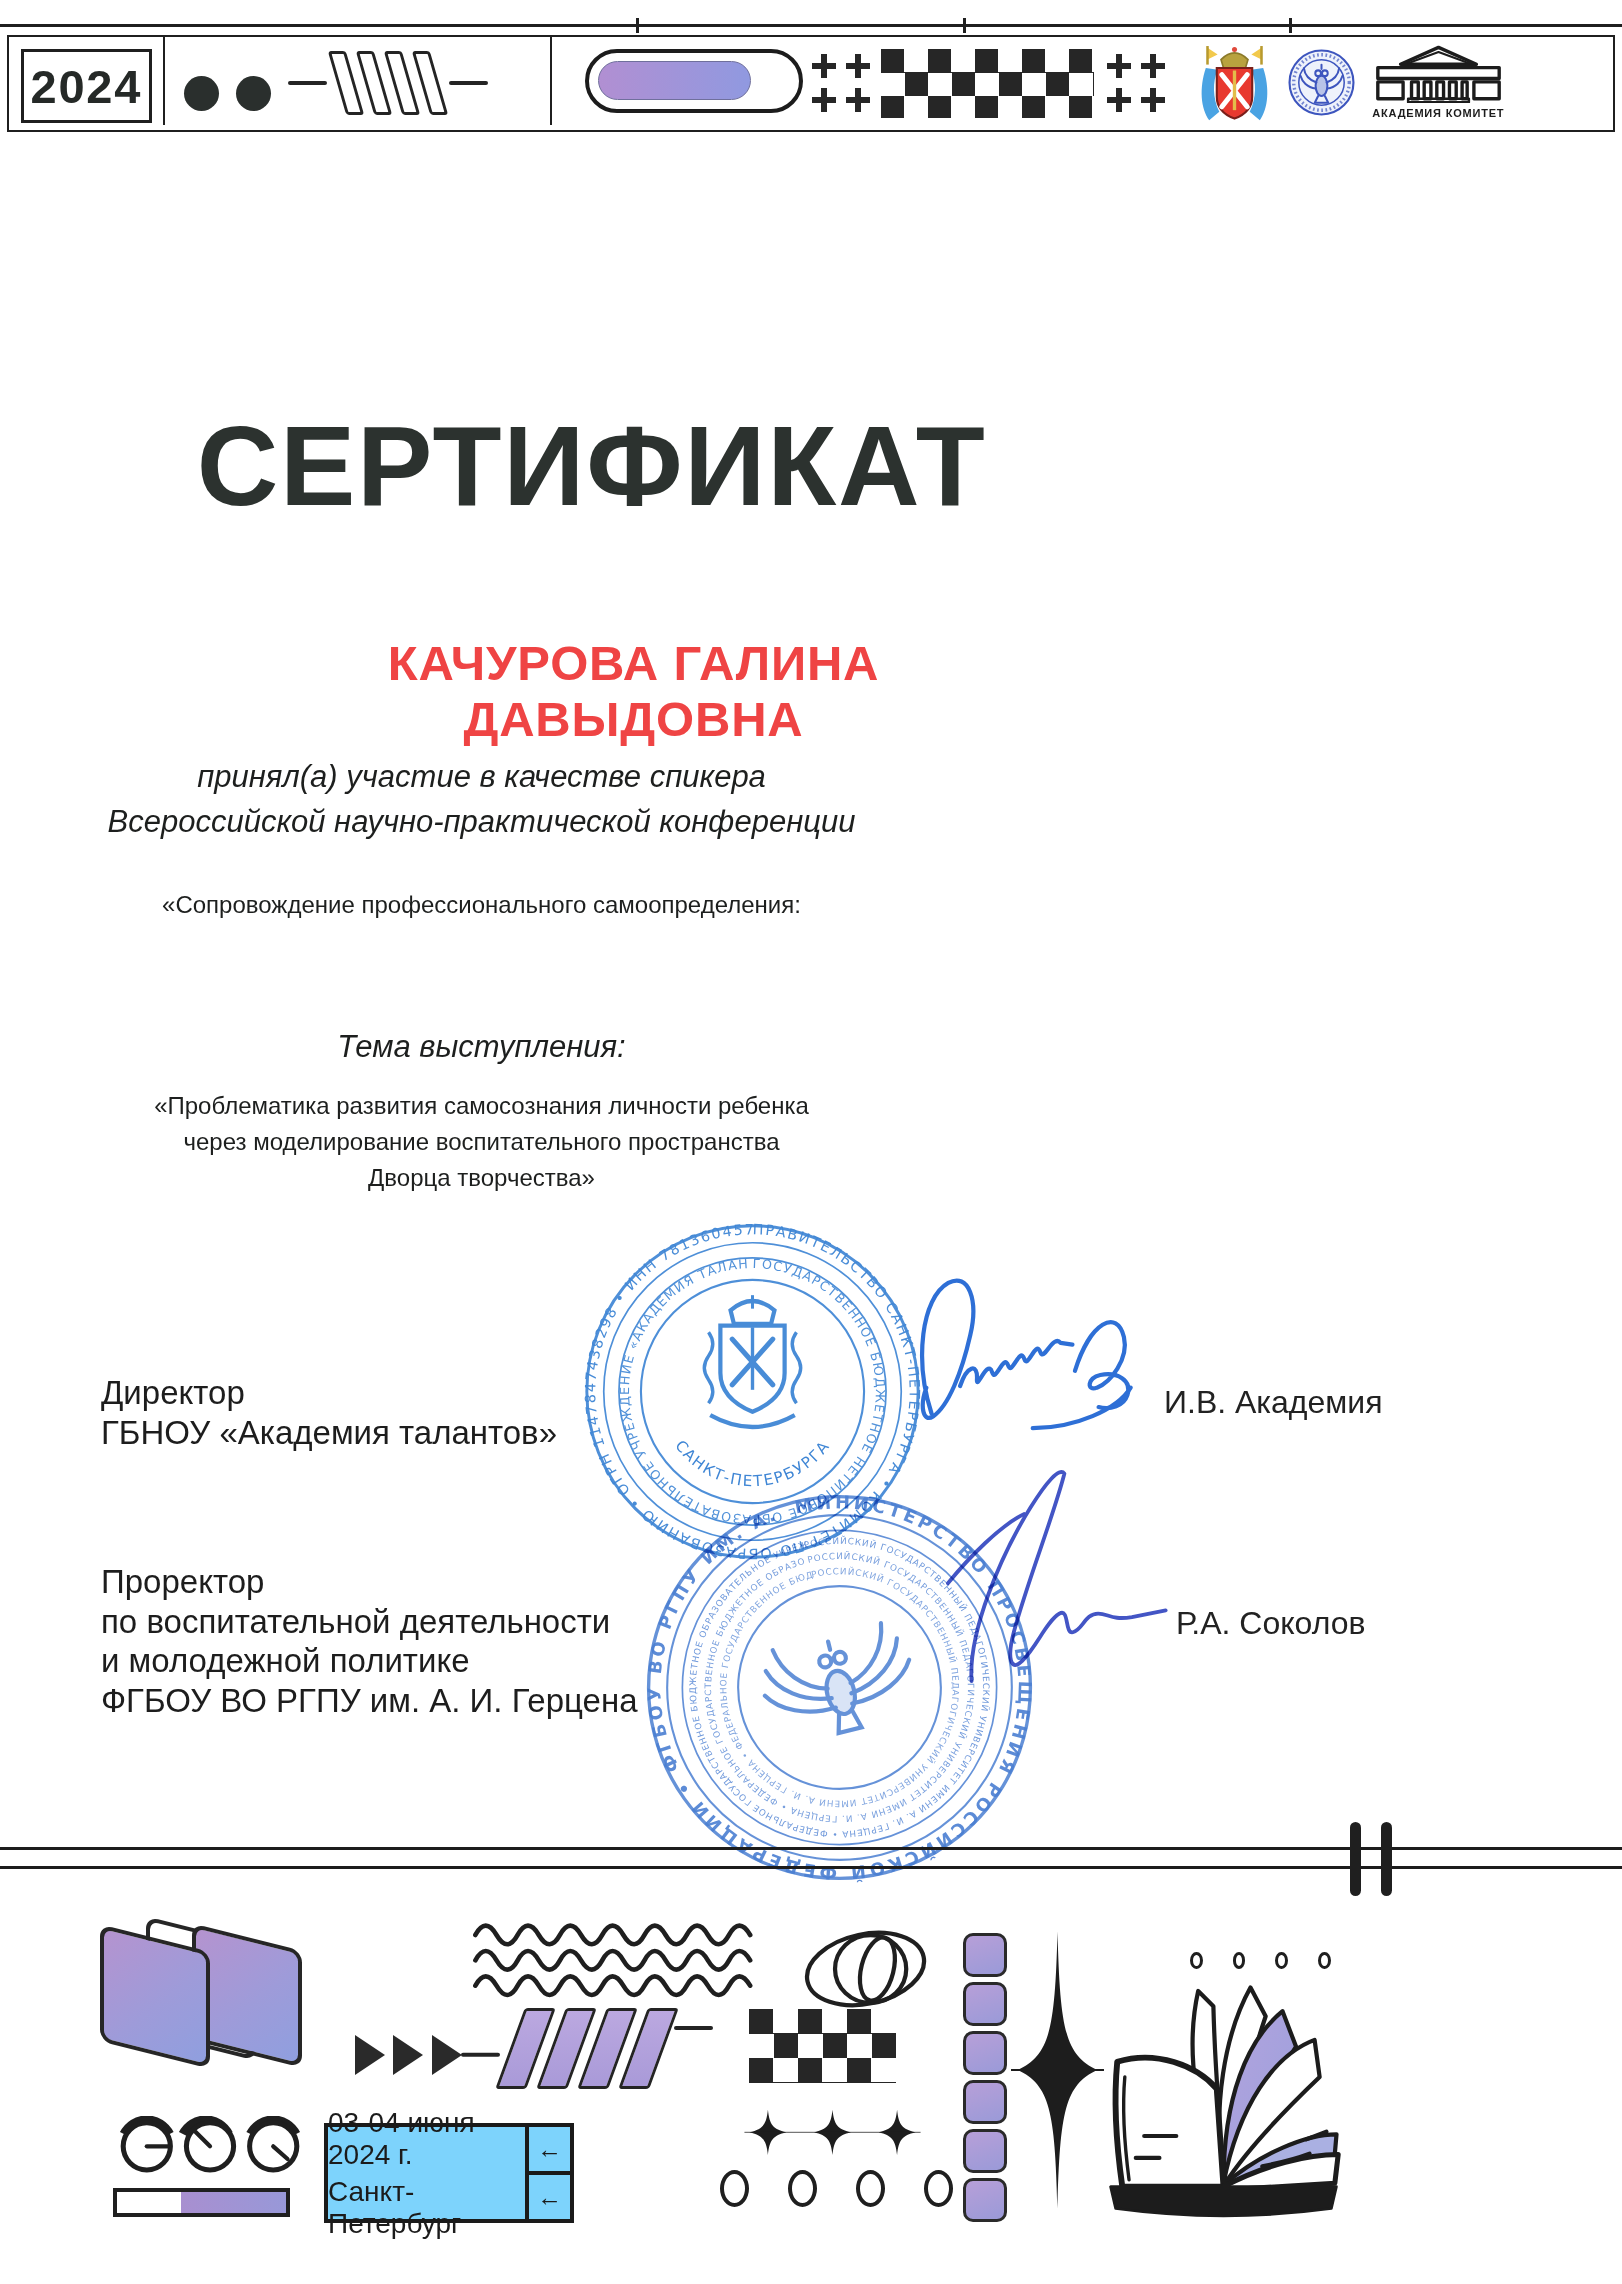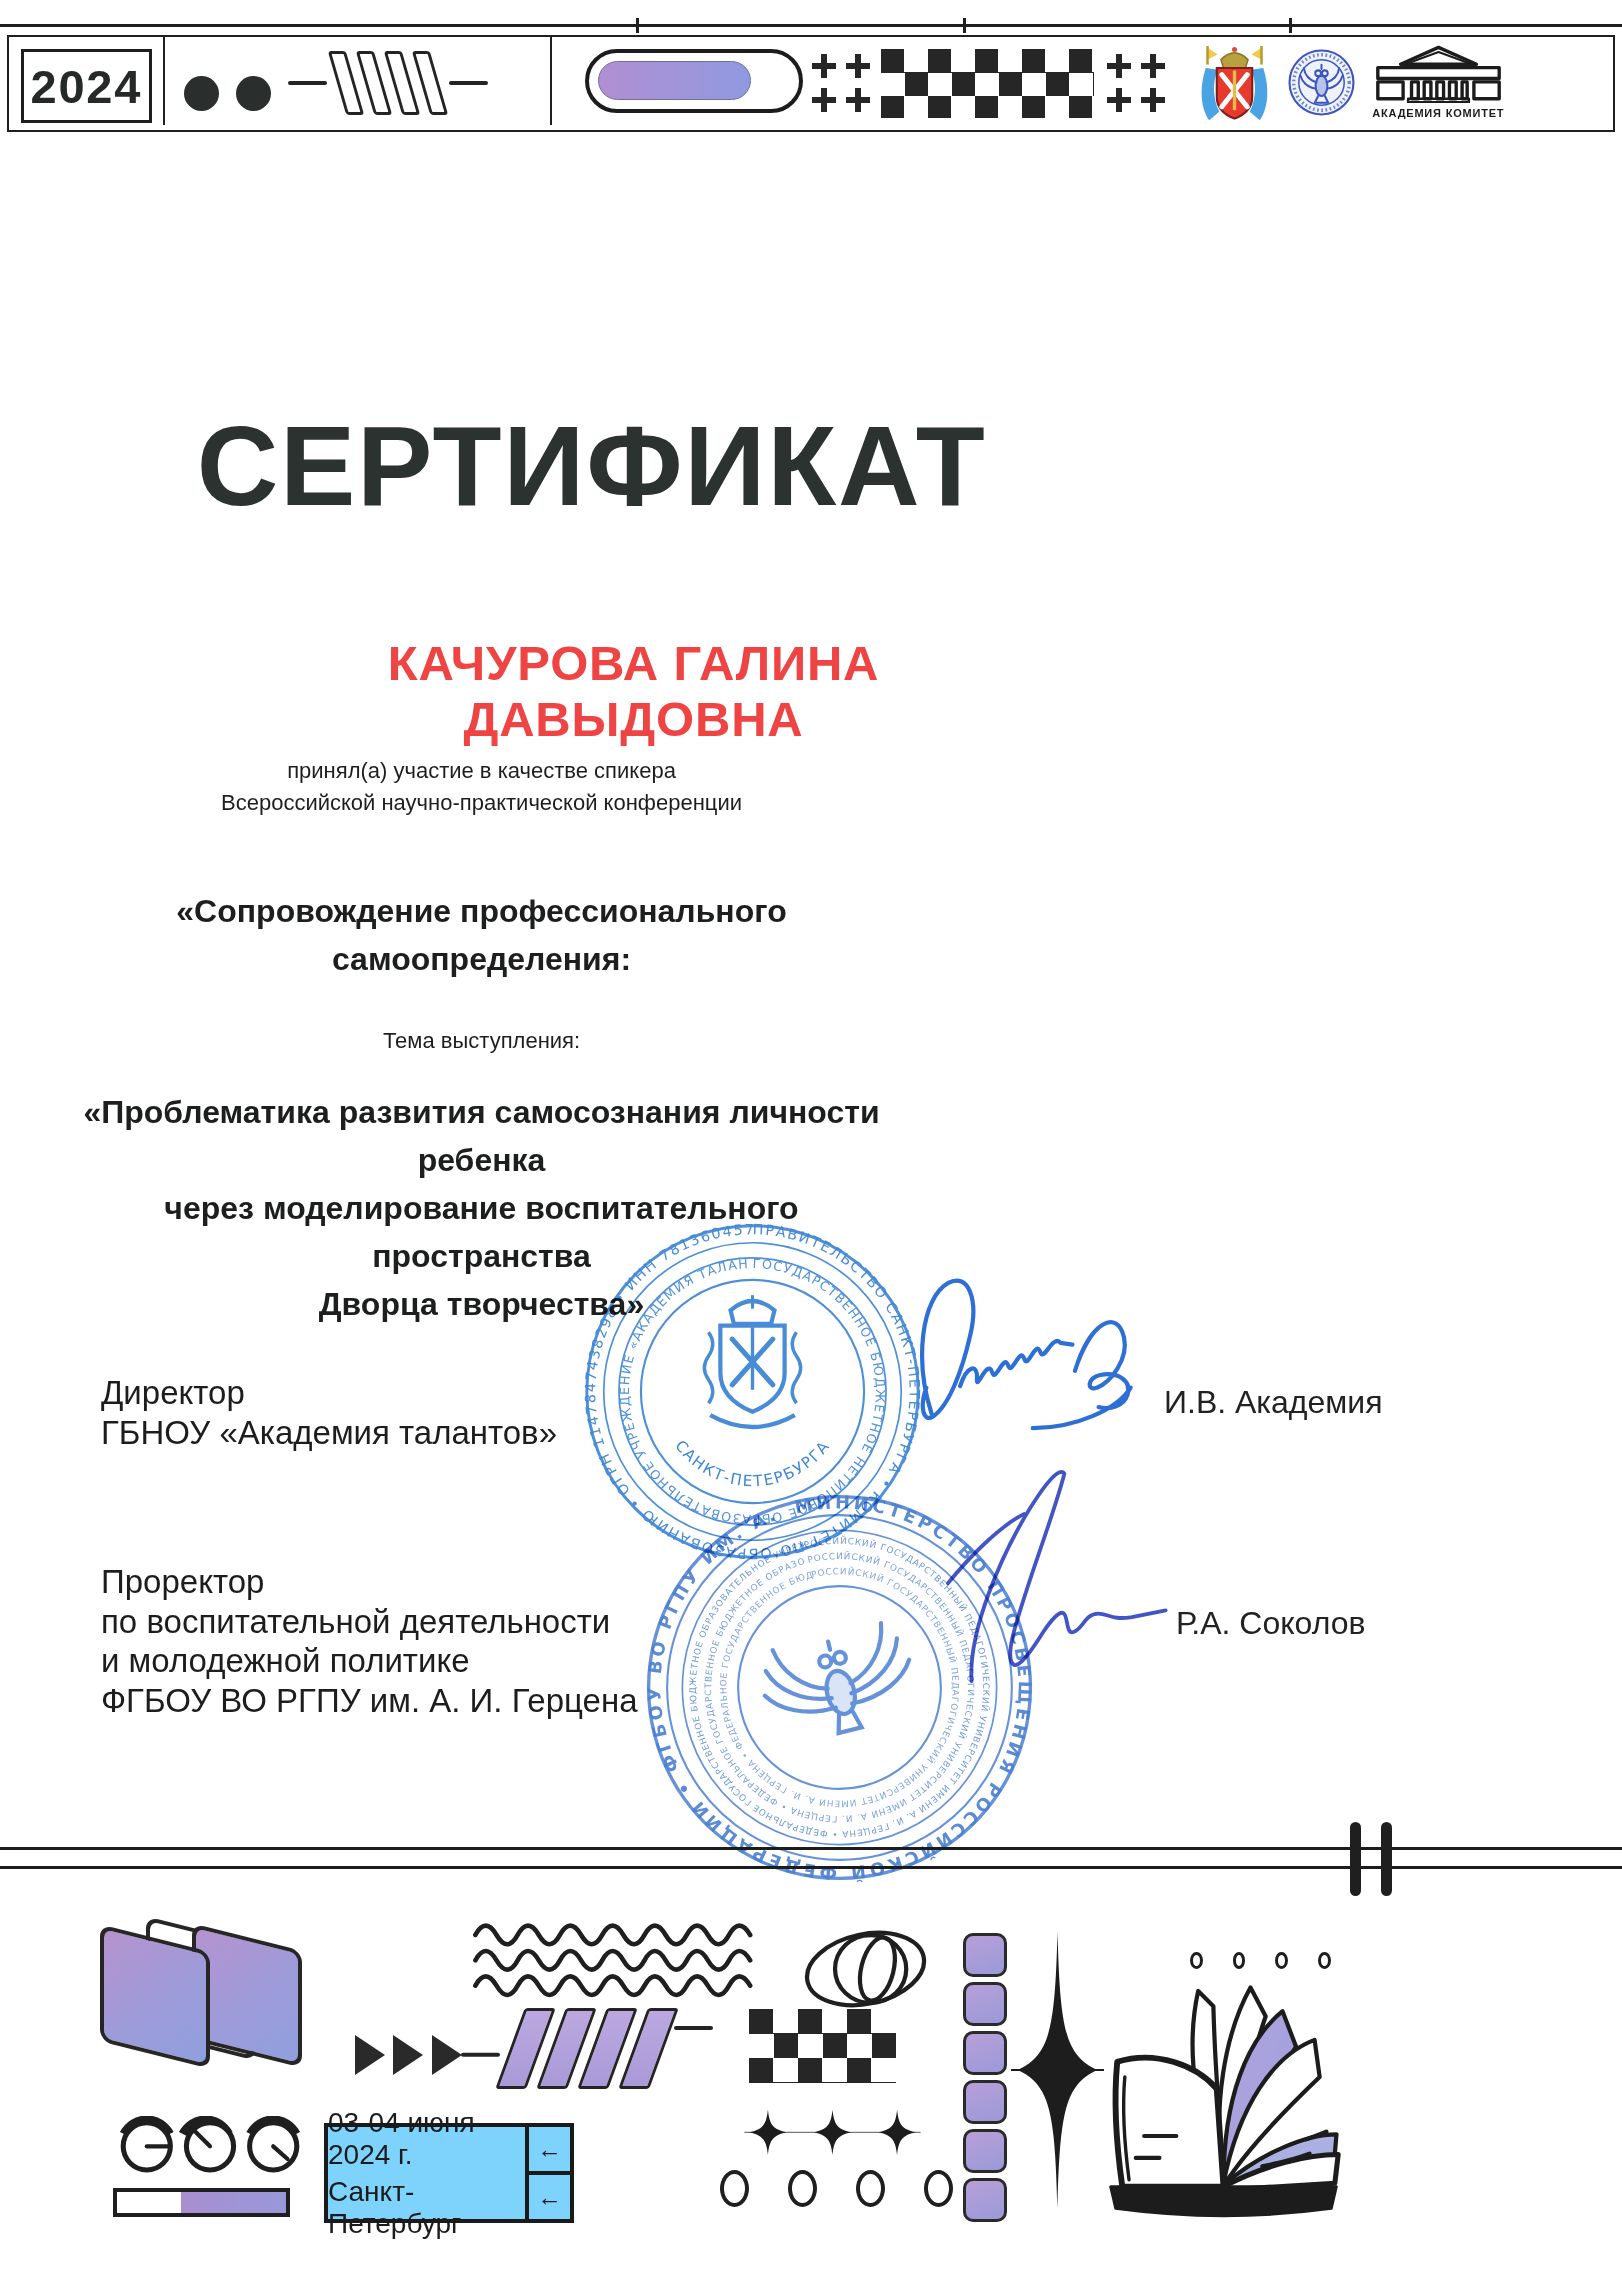--- a/index.html
+++ b/index.html
@@ -32,22 +32,22 @@
   .checker{background:conic-gradient(from 90deg,#262626 0 25%,rgba(255,255,255,0) 0 50%,#262626 0 75%,rgba(255,255,255,0) 0);}
   .checker.top-ck{position:absolute;left:872px;top:12px;width:213px;height:69px;background-size:47px 47px;}
   .checker.bottom-ck{position:absolute;left:749px;top:2009px;width:147px;height:74px;background-size:49px 49px;}
   .logo-caption{font-size:11px;font-weight:bold;letter-spacing:0.8px;color:#1c1c1c;text-align:center;margin-top:1.7px;}
   
   .cert-title{position:absolute;left:135px;top:404px;width:913px;text-align:center;
               font-size:113px;font-weight:bold;letter-spacing:1.7px;color:#2c322f;line-height:1.1;}
   .cert-name{position:absolute;left:211px;top:635px;width:845px;text-align:center;
              font-size:49px;font-weight:bold;letter-spacing:0.8px;color:#ef4444;}
   .cert-par{position:absolute;left:59px;width:845px;text-align:center;color:#1d1f1e;}
-  .t-regular{font-size:22px;line-height:1.45;}
-  .t-bold{font-size:32px;font-weight:bold;line-height:1.5;}
+  .t-regular{font-size:31px;line-height:1.45;font-style:italic;}
+  .t-bold{font-size:24px;font-weight:normal;line-height:1.5;}
   
   .role-block{position:absolute;left:101px;font-size:33px;line-height:1.2;color:#1d1d1d;}
   .sig-name{position:absolute;font-size:32px;color:#222;}
   .stamp{position:absolute;mix-blend-mode:multiply;}
   .signature{position:absolute;mix-blend-mode:multiply;}
   
   .sep-line{position:absolute;left:0;width:1622px;height:3.4px;background:#1c1c1c;}
   .sep-bar{position:absolute;top:1822px;width:11px;height:74px;border-radius:6px;background:#1f1f1f;}
   
   .card{position:absolute;width:110px;height:117px;border:4.2px solid #262626;border-radius:12px;

